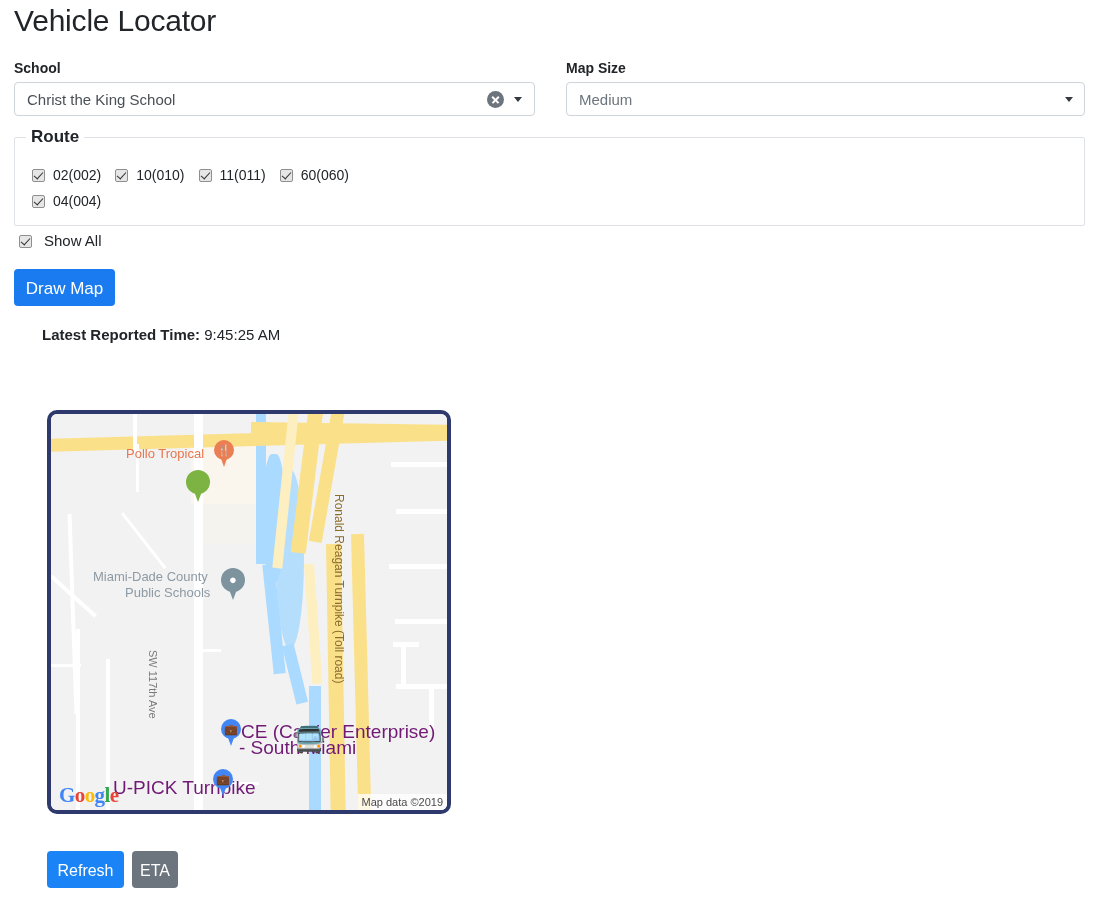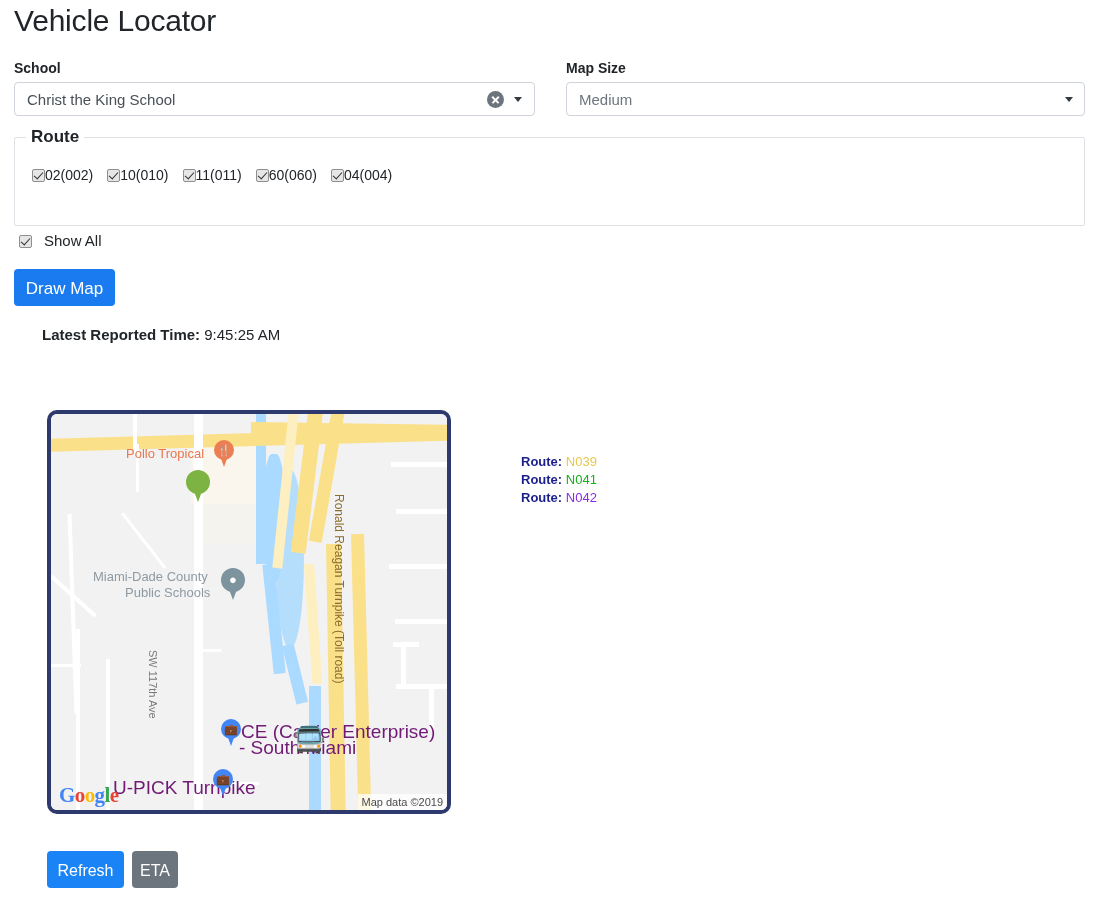--- a/index.html
+++ b/index.html
@@ -146,21 +146,21 @@
   .route-item {
     display: flex;
     align-items: center;
     margin-right: 14px;
     margin-bottom: 9px;
     height: 17px;
   }
   .route-item .rlabel {
     font-size: 14px;
     color: #212529;
-    margin-left: 0;
+    margin-left: 8px;
     line-height: 17px;
     white-space: nowrap;
   }
 
   
   .cb {
     width: 13px;
     height: 13px;
     box-sizing: border-box;
     border: 1px solid #8f8f8f;
@@ -516,31 +516,17 @@
       </div>
 
       <div class="bus-icon" style="left:242px; top:312px;">🚍</div>
 
       <div class="google-logo"><span class="g1">G</span><span class="g2">o</span><span class="g3">o</span><span class="g4">g</span><span class="g5">l</span><span class="g6">e</span></div>
 
       <div class="map-attrib">Map data ©2019</div>
     </div>
   </div>
 
-  <div class="legend-list">
-    <div class="lrow">
-      <span class="lkey" style="color: rgb(27, 31, 140);">Route:</span>
-      <span class="lval" id="lv0" style="color: rgb(232, 200, 74);">N039</span>
-    </div>
-    <div class="lrow">
-      <span class="lkey" style="color: rgb(27, 31, 140);">Route:</span>
-      <span class="lval" id="lv1" style="color: rgb(24, 176, 24);">N041</span>
-    </div>
-    <div class="lrow">
-      <span class="lkey" style="color: rgb(27, 31, 140);">Route:</span>
-      <span class="lval" id="lv2" style="color: rgb(138, 43, 226);">N042</span>
-    </div>
-  </div>
 
   <button class="btn btn-refresh">Refresh</button>
   <button class="btn btn-eta">ETA</button>
 
 </div>
 
 </body></html>

